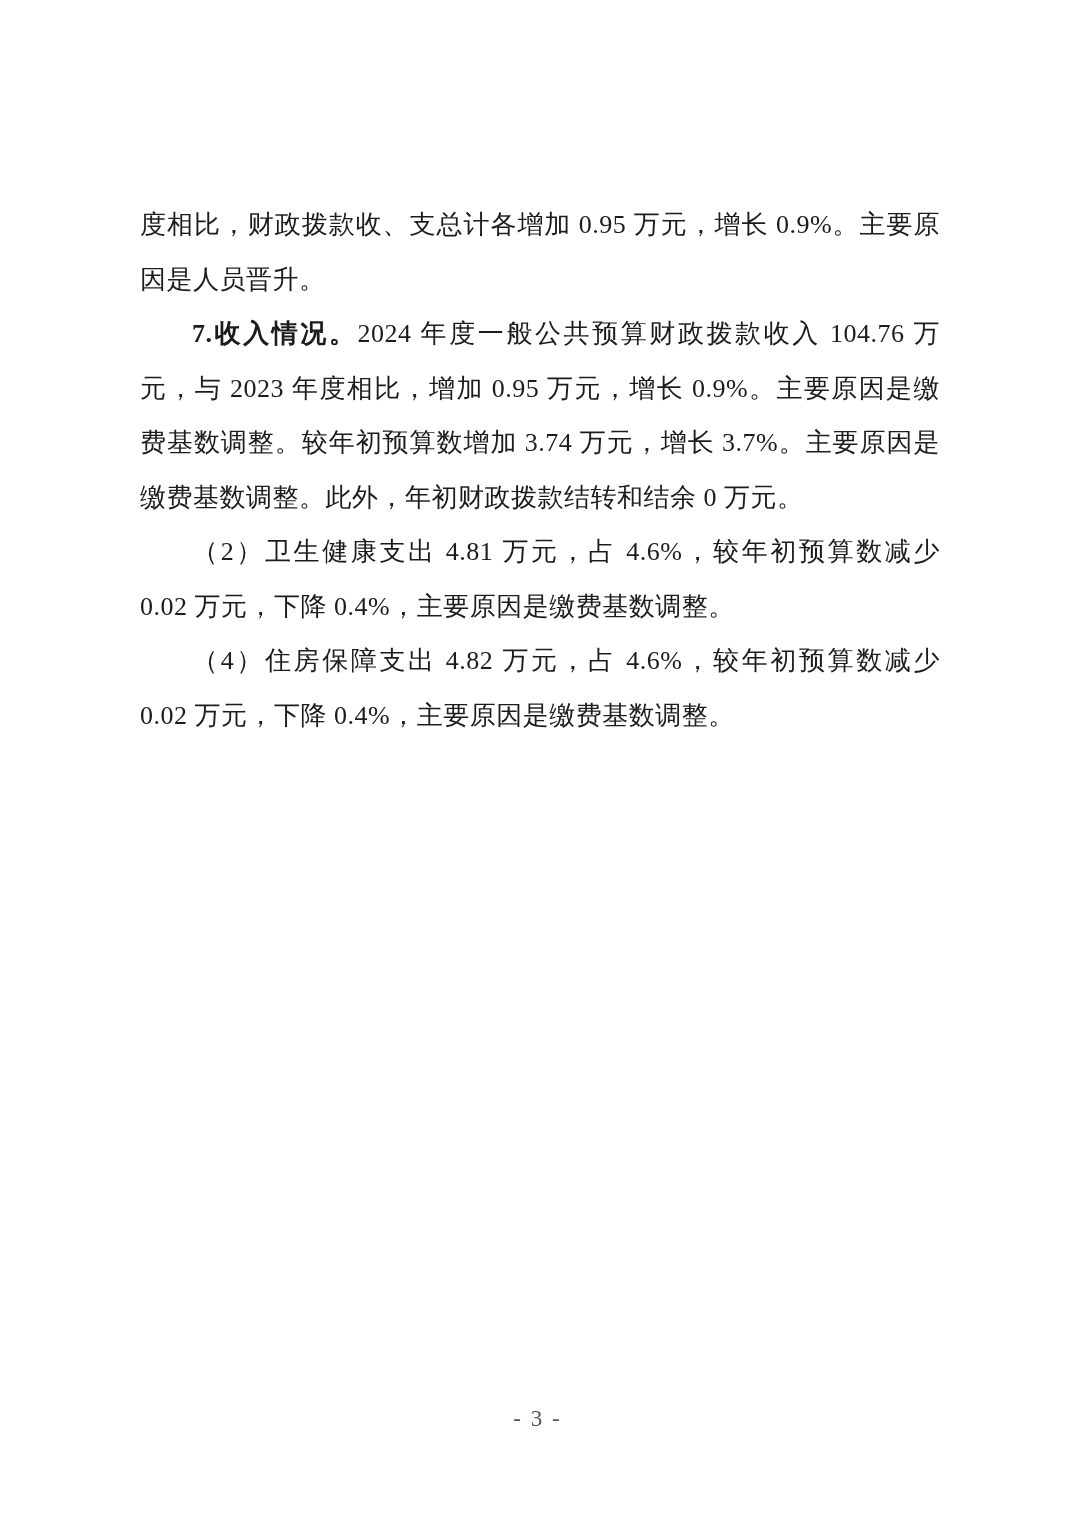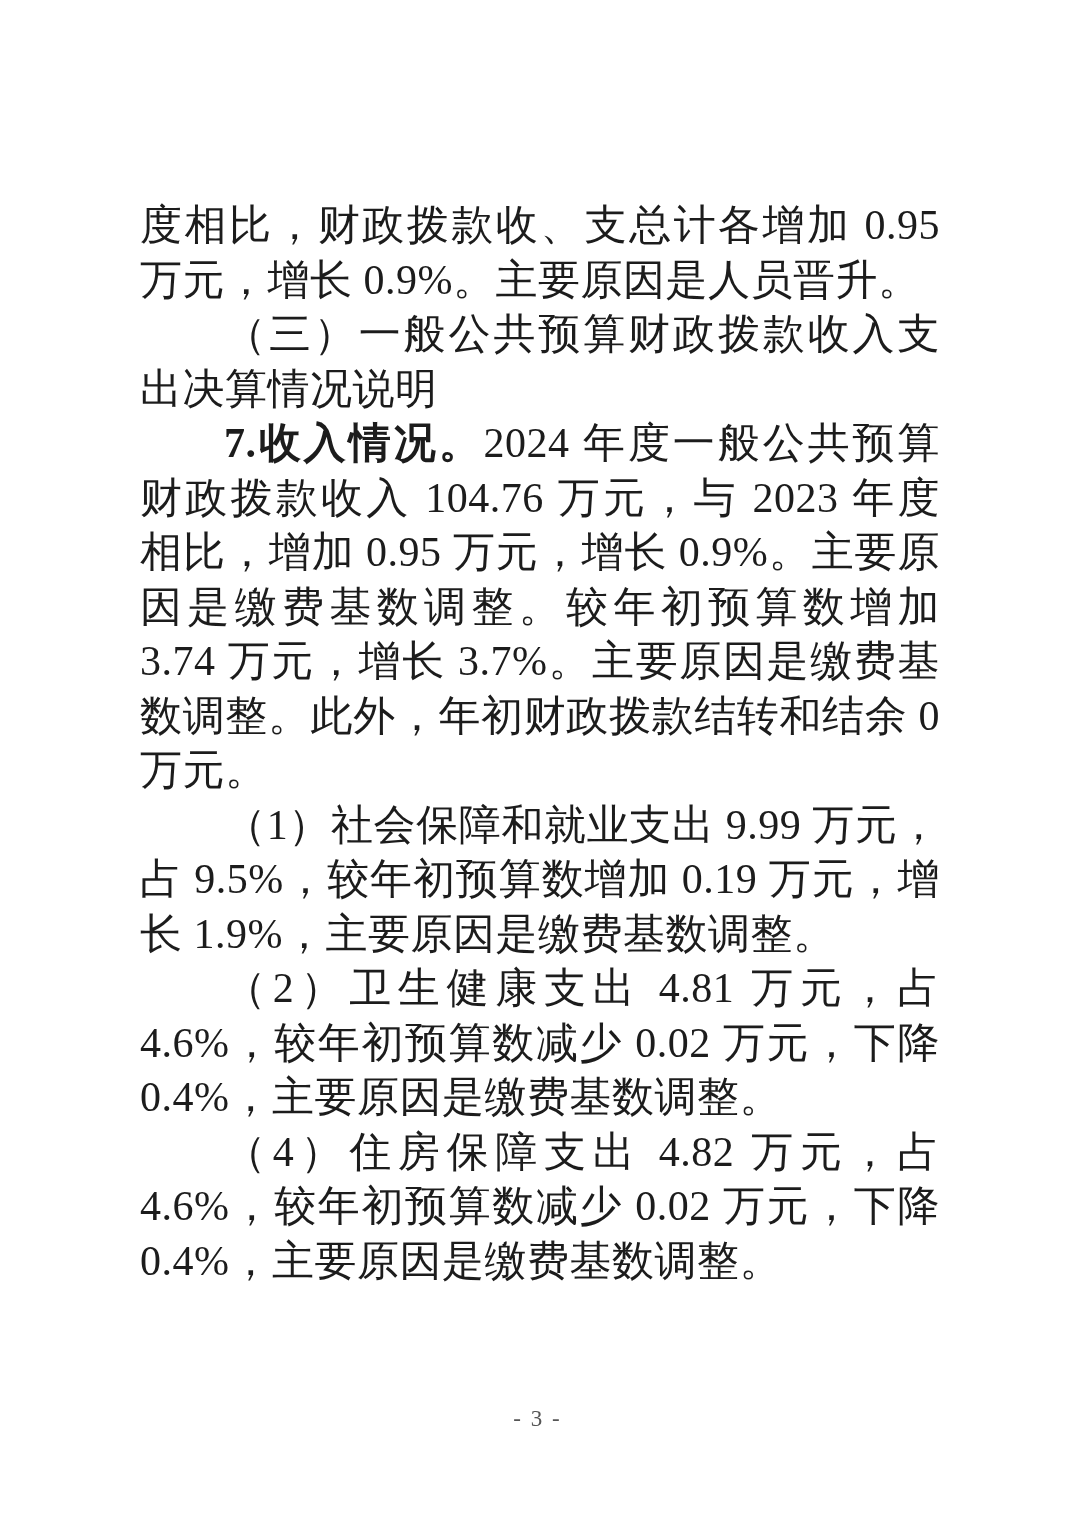--- a/index.html
+++ b/index.html
@@ -18,21 +18,21 @@
   }
   .content {
     position: absolute;
     left: 140px;
     top: 198px;
     width: 800px;
   }
   .para {
     margin: 0;
     padding: 0;
-    font-size: 42px;
+    font-size: 26px;
     line-height: 54.5px;
     text-align: justify;
     letter-spacing: 0.5px;
   }
   .para.indent {
     text-indent: 2em;
   }
   .lead {
     font-weight: bold;
   }
@@ -46,20 +46,18 @@
     color: #555555;
     letter-spacing: 2px;
   }
 </style>
 </head>
 <body>
 
 <div class="page">
   <div class="content">
       <p class="para"><span>度相比，财政拨款收、支总计各增加 0.95 万元，增长 0.9%。主要原因是人员晋升。</span></p>
-      <p class="para indent"><span>（三）一般公共预算财政拨款收入支出决算情况说明</span></p>
       <p class="para indent"><b class="lead">7.收入情况。</b><span>2024 年度一般公共预算财政拨款收入 104.76 万元，与 2023 年度相比，增加 0.95 万元，增长 0.9%。主要原因是缴费基数调整。较年初预算数增加 3.74 万元，增长 3.7%。主要原因是缴费基数调整。此外，年初财政拨款结转和结余 0 万元。</span></p>
-      <p class="para indent"><span>（1）社会保障和就业支出 9.99 万元，占 9.5%，较年初预算数增加 0.19 万元，增长 1.9%，主要原因是缴费基数调整。</span></p>
       <p class="para indent"><span>（2）卫生健康支出 4.81 万元，占 4.6%，较年初预算数减少 0.02 万元，下降 0.4%，主要原因是缴费基数调整。</span></p>
       <p class="para indent"><span>（4）住房保障支出 4.82 万元，占 4.6%，较年初预算数减少 0.02 万元，下降 0.4%，主要原因是缴费基数调整。</span></p>
     </div>
   <div class="footer">- 3 -</div>
 </div>
 
 </body></html>

